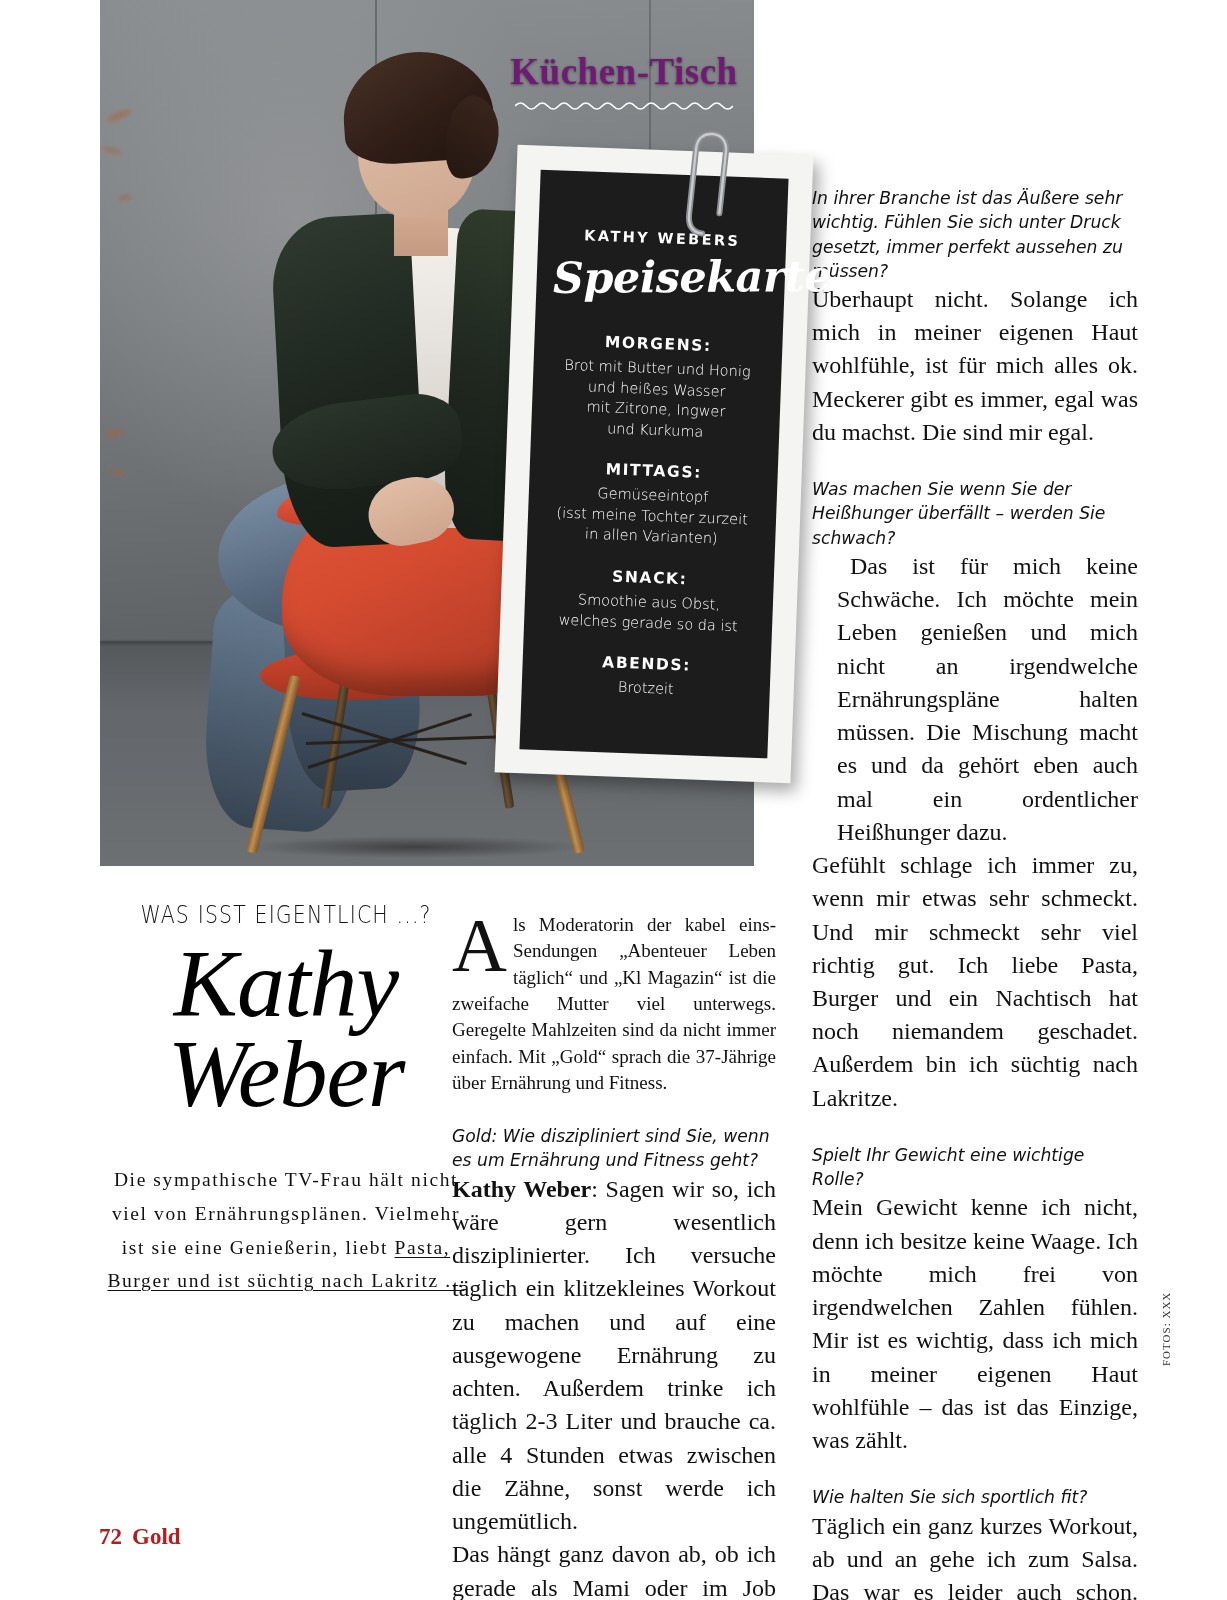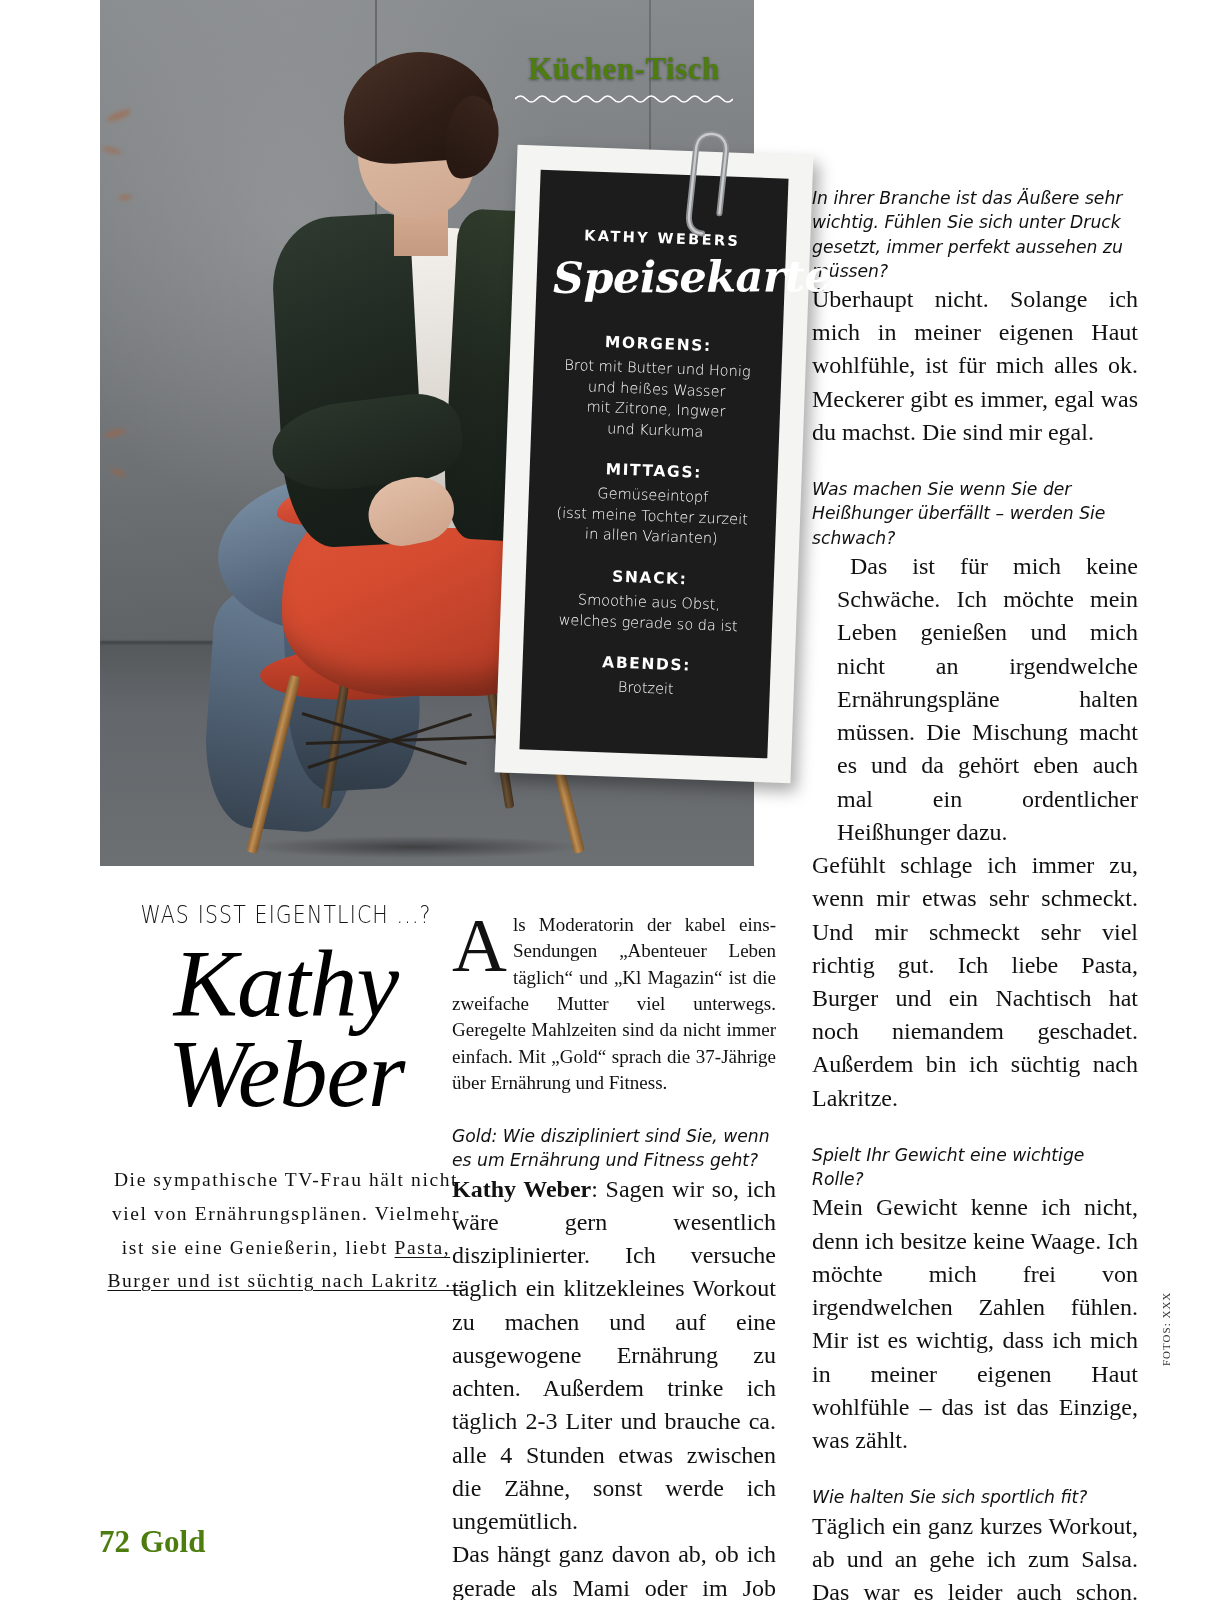--- a/index.html
+++ b/index.html
@@ -198,23 +198,23 @@
     position: absolute;
     left: 414px;
     top: 52px;
     width: 420px;
     text-align: center;
     z-index: 6;
   }
   .kicker-title {
     font-family: "Liberation Serif", serif;
     font-weight: bold;
-    font-size: 31px;
+    font-size: 37px;
     letter-spacing: 0.5px;
-    color: #4d7c0f;
+    color: #701a75;
     text-shadow: 0 1px 3px rgba(0,0,0,0.45);
     line-height: 1.1;
   }
   .kicker-wave {
     margin: 7px auto 0;
     width: 218px;
     height: 12px;
   }
 
   
@@ -373,22 +373,22 @@
     vertical-align: 1px;
   }
 
   
   .footer {
     position: absolute;
     left: 99px;
     top: 1524px;
     font-family: "Liberation Serif", serif;
     font-weight: bold;
-    font-size: 31px;
-    color: #4d7c0f;
+    font-size: 23px;
+    color: #b91c1c;
   }
   .footer .pg { margin-right: 10px; }
   .credit {
     position: absolute;
     left: 1160px;
     top: 1366px;
     font-family: "Liberation Serif", serif;
     font-size: 11px;
     letter-spacing: 1px;
     color: #333;

